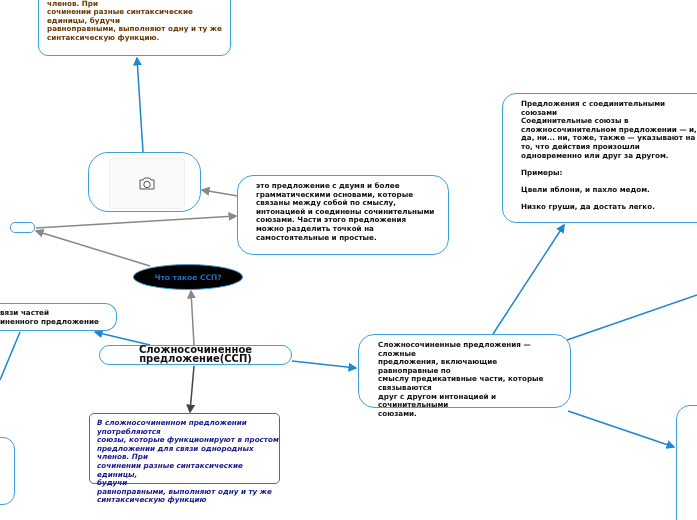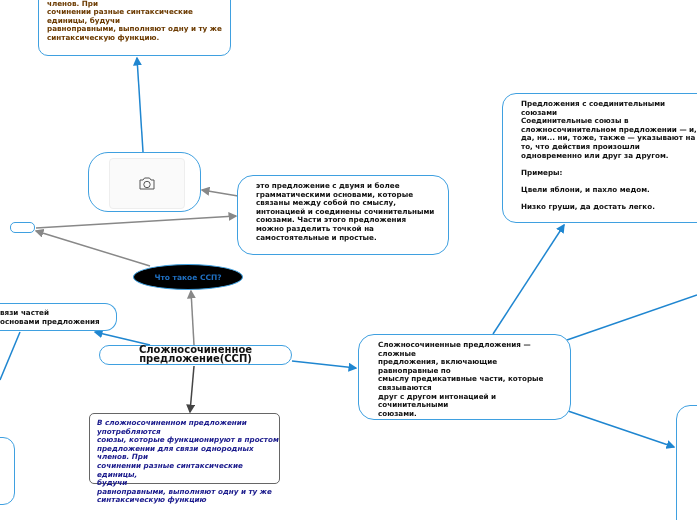--- a/index.html
+++ b/index.html
@@ -69,39 +69,39 @@
 </div>
 
 <div class="node blue" style="left:10px;top:222px;width:25px;height:11px;border-radius:5px;"></div>
 
 <div class="node" style="left:133px;top:264px;width:110px;height:26px;border-radius:50%;background:#000000;border:1.5px solid #3fa0e0;display:flex;align-items:center;justify-content:center;">
   <span style="font-size:7.5px;font-weight:bold;color:#1f6fc0;">Что такое ССП?</span>
 </div>
 
 <div class="node blue" style="left:-20px;top:303px;width:137px;height:28px;border-radius:12px;padding:5px 0 0 20px;border-left:none;">
   <div class="txt">вязи частей
-основами предложения</div>
+иненного предложение</div>
 </div>
 
 <div class="node blue" style="left:99px;top:345px;width:193px;height:20px;border-radius:10px;display:flex;align-items:center;justify-content:center;">
   <span class="txt" style="font-size:10px;text-align:center;">Сложносочиненное предложение(ССП)</span>
 </div>
 
 <div class="node" style="left:89px;top:413px;width:191px;height:71px;border:1px solid #666;border-radius:5px;padding:5px 0 4px 7px;">
   <div class="txt navy">В сложносочиненном предложении
 употребляются
 союзы, которые функционируют в простом
 предложении для связи однородных членов. При
 сочинении разные синтаксические единицы,
 будучи
 равноправными, выполняют одну и ту же
 синтаксическую функцию</div>
 </div>
 
-<div class="node blue" style="left:358px;top:334px;width:213px;height:86px;border-radius:16px;padding:6px 0 0 19px;">
+<div class="node blue" style="left:358px;top:334px;width:213px;height:74px;border-radius:16px;padding:6px 0 0 19px;">
   <div class="txt">Сложносочиненные предложения —
 сложные
 предложения, включающие
 равноправные по
 смыслу предикативные части, которые
 связываются
 друг с другом интонацией и
 сочинительными
 союзами.</div>
 </div>

